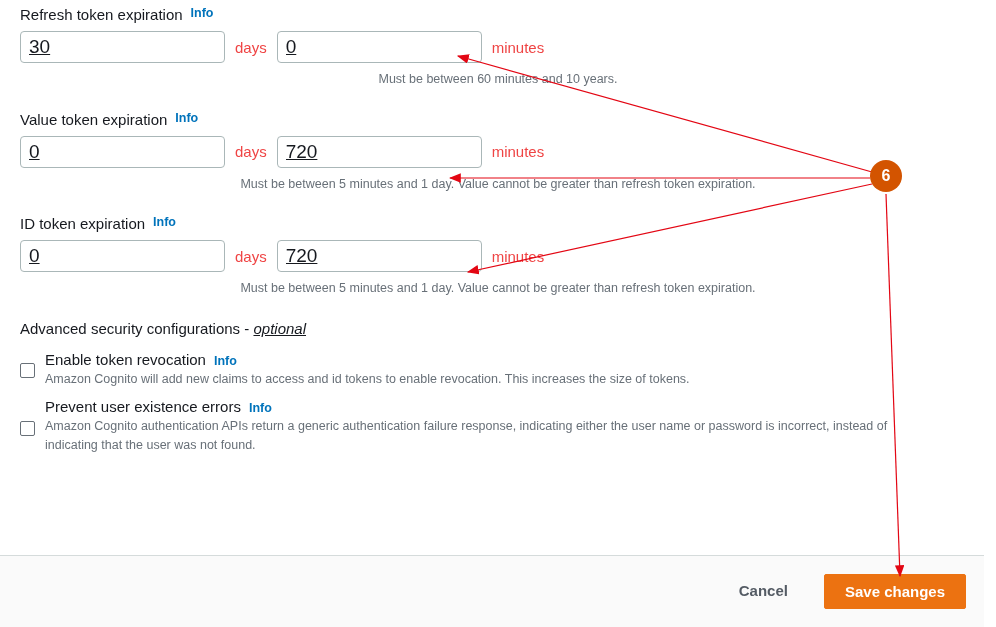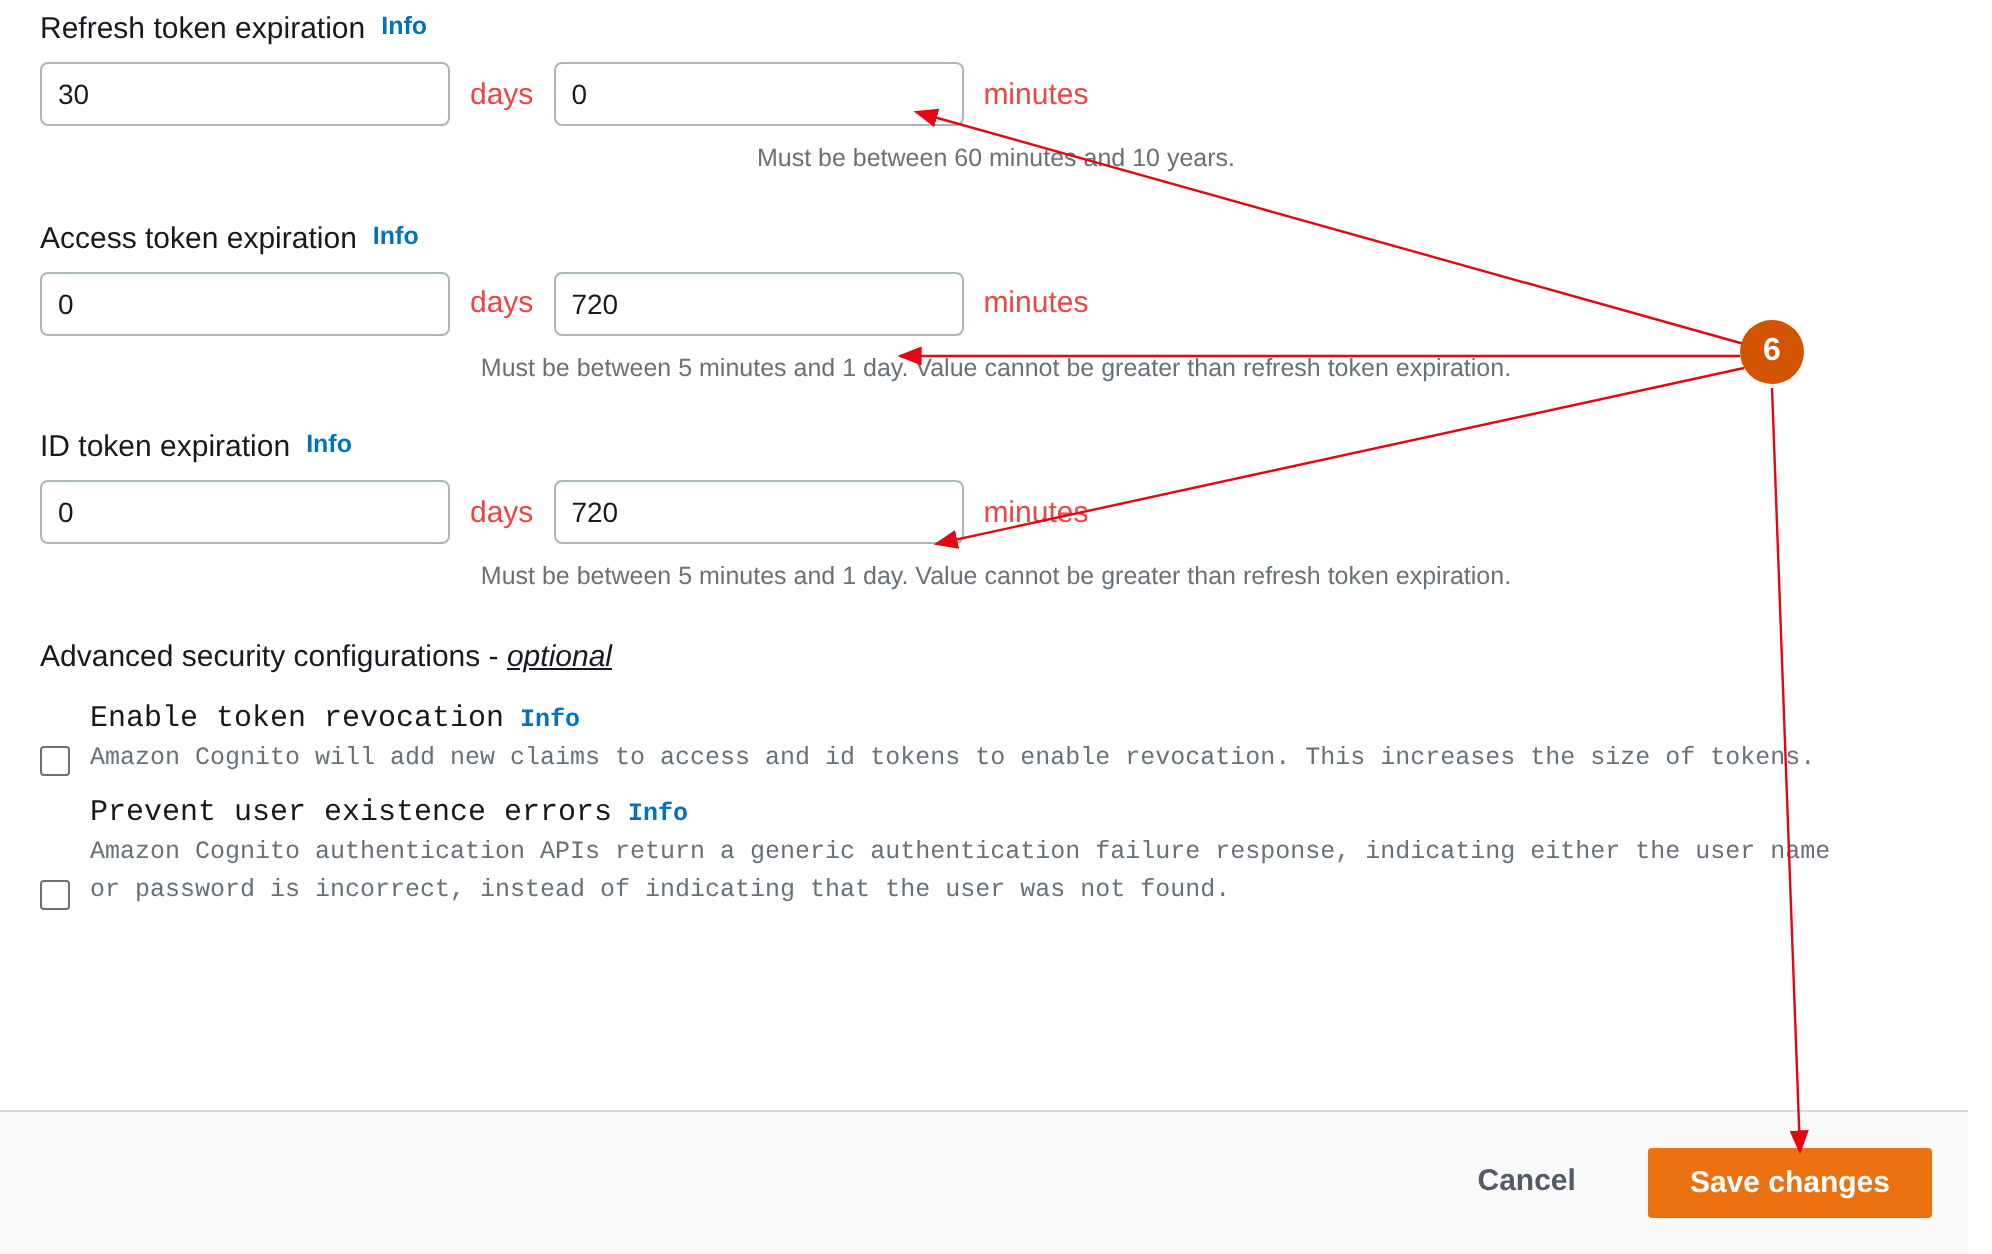--- a/index.html
+++ b/index.html
@@ -39,22 +39,23 @@
       align-items: center;
       gap: 10px;
       margin-bottom: 8px;
     }
     .num-input {
       width: 205px;
       height: 32px;
       border: 1px solid #aab7b8;
       border-radius: 4px;
       padding: 4px 8px;
-      font-size: 14px;
-      color: #16191f;
+      font-size: 19px;
+      color: #16191f;
+      text-decoration: underline;
     }
     .unit-label {
       font-size: 15px;
       color: #ef4444;
     }
     .helper-text {
       font-size: 12.5px;
       color: #687078;
       line-height: 1.4;
       text-align: center;
@@ -65,24 +66,23 @@
       margin-top: 14px;
       margin-bottom: 14px;
     }
     .section-heading .optional {
       font-style: italic;
       font-weight: normal;
       text-decoration: underline;
     }
     .checkbox-row {
       display: flex;
-      align-items: flex-end;
+      align-items: center;
       gap: 10px;
       margin-bottom: 10px;
-      font-family: Liberation Mono, monospace;
     }
     .checkbox {
       width: 15px;
       height: 15px;
       border: 1px solid #687078;
       border-radius: 2px;
       margin-top: 3px;
       flex-shrink: 0;
       background: #fff;
     }
@@ -172,21 +172,21 @@
       <input class="num-input" value="30" style="">
       <span class="unit-label">days</span>
       <input class="num-input" value="0" style="">
       <span class="unit-label">minutes</span>
     </div>
     <div class="helper-text">Must be between 60 minutes and 10 years.</div>
   </div>
 
   <div class="field-group">
     <div class="field-label">
-      <span>Access token expiration</span>
+      <span>Value token expiration</span>
       <a class="info-link">Info</a>
     </div>
     <div class="input-row">
       <input class="num-input" value="0" style="">
       <span class="unit-label">days</span>
       <input class="num-input" value="720" style="">
       <span class="unit-label">minutes</span>
     </div>
     <div class="helper-text">Must be between 5 minutes and 1 day. Value cannot be greater than refresh token expiration.</div>
   </div>

